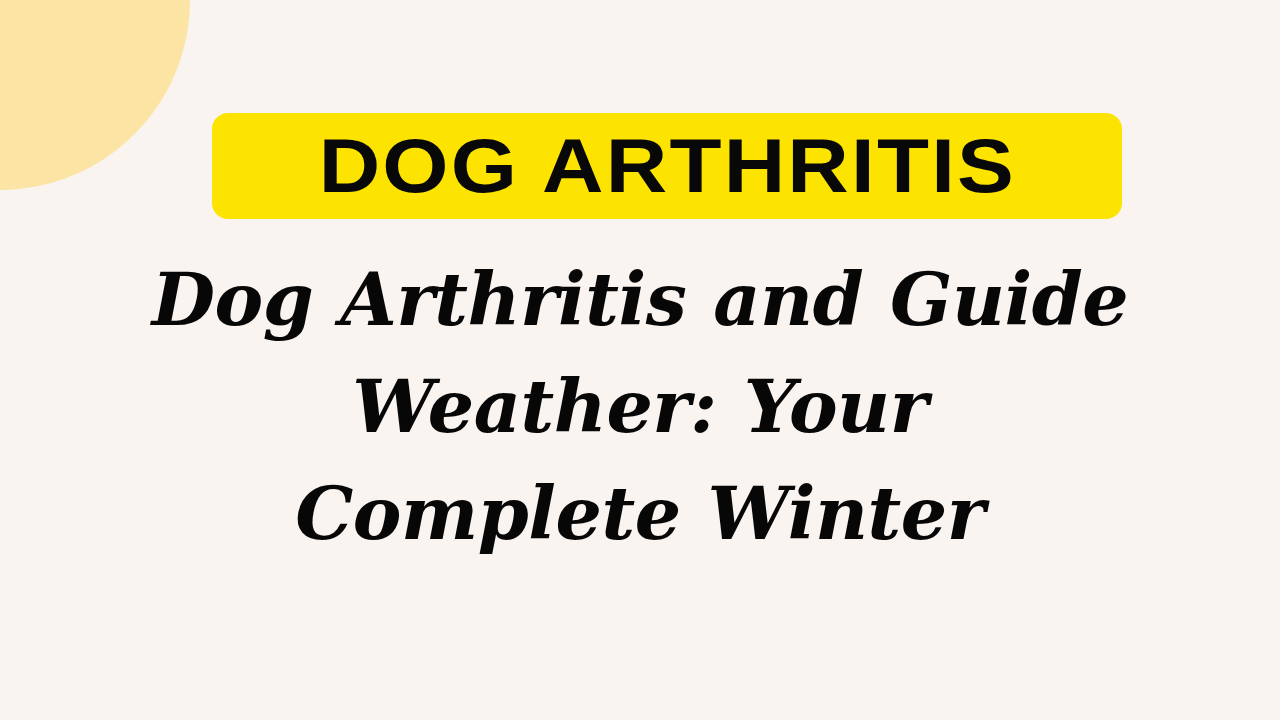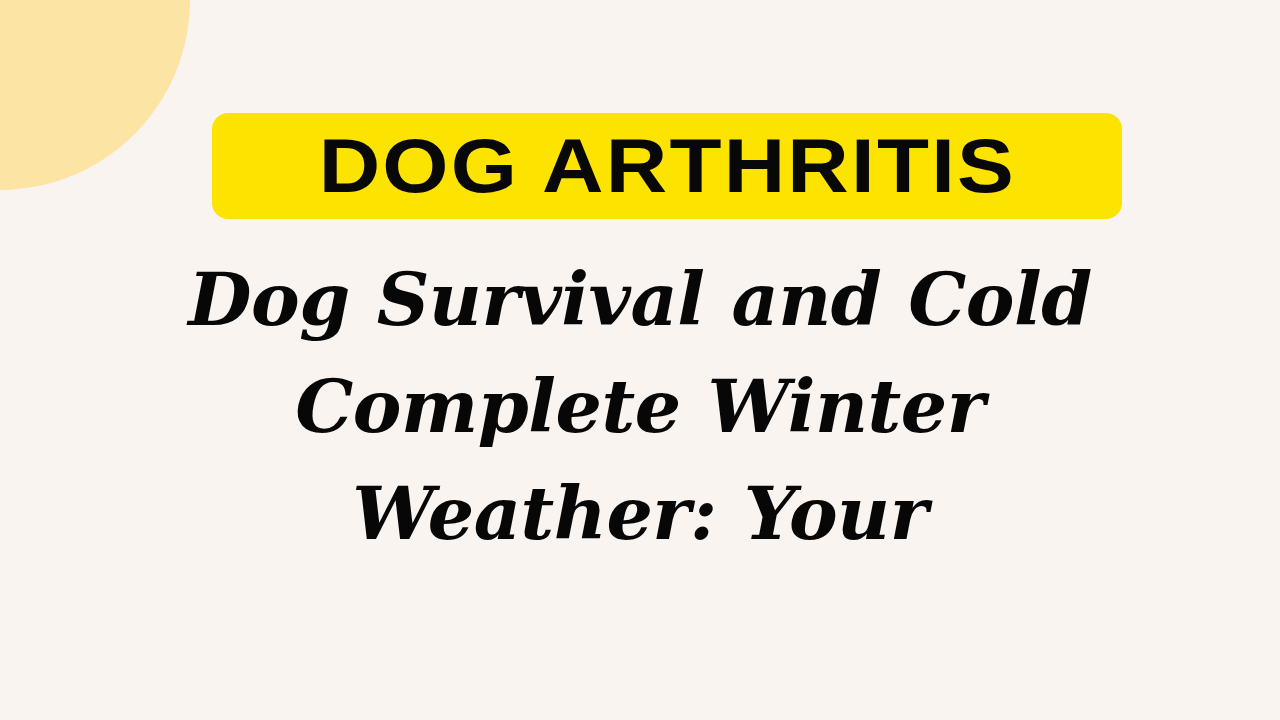--- a/index.html
+++ b/index.html
@@ -105,19 +105,19 @@
     
   </div>
 
   <div class="content">
 
     <div class="badge">
       <span class="badge-text">DOG ARTHRITIS</span>
     </div>
 
     <h1 class="headline">
-      <span class="hl-line">Dog Survival and Cold</span>
+      <span class="hl-line">Dog Arthritis and Guide</span>
+      <span class="hl-line">Weather: Your</span>
       <span class="hl-line">Complete Winter</span>
-      <span class="hl-line">Weather: Your</span>
     </h1>
 
   </div>
 </div>
 
 </body></html>

